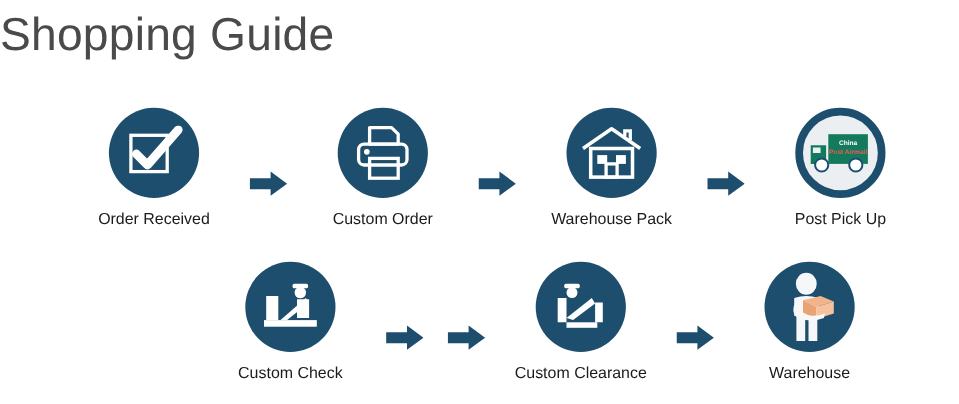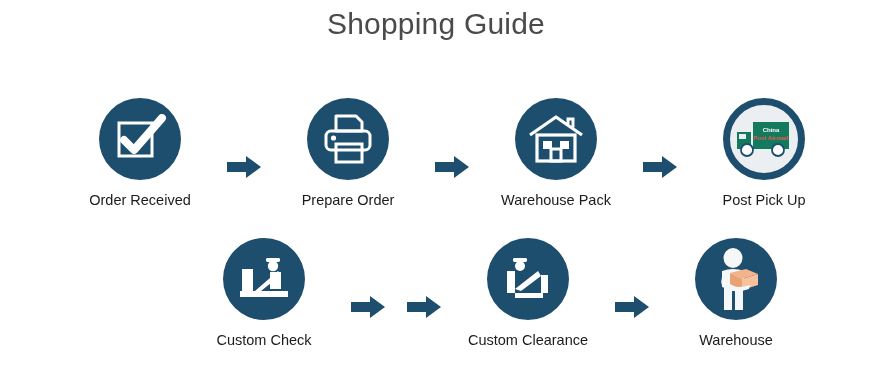--- a/index.html
+++ b/index.html
@@ -19,22 +19,22 @@
     background: #ffffff;
     overflow: hidden;
   }
 
   
   .title {
     position: absolute;
     top: 6px;
     left: 0;
     width: 872px;
-    text-align: center;
-    font-size: 30px;
+    text-align: left;
+    font-size: 42px;
     font-weight: 400;
     color: #4a4a4a;
     letter-spacing: 0.2px;
     line-height: 1.2;
     font-family: "Liberation Sans", sans-serif;
   }
 
   
   .row {
     position: absolute;
@@ -119,21 +119,21 @@
 
     <div class="step">
       <div class="badge">
         <svg width="52" height="50" viewBox="0 0 52 50" aria-hidden="true">
           <path d="M14 2 H34 L40 8 V17 H14 Z" fill="none" stroke="#ffffff" stroke-width="3" stroke-linejoin="round"></path>
           <rect x="4" y="17" width="44" height="19" rx="5" fill="none" stroke="#ffffff" stroke-width="3"></rect>
           <circle cx="11.5" cy="24" r="2.6" fill="#ffffff"></circle>
           <rect x="14" y="30" width="26" height="18" fill="none" stroke="#ffffff" stroke-width="3"></rect>
         </svg>
       </div>
-      <div class="step-label">Prepare Order</div>
+      <div class="step-label">Custom Order</div>
     </div>
 
     <div class="arrow">
       <svg width="34" height="24" viewBox="0 0 34 24" aria-hidden="true">
         <path d="M0 7 H19 V1 L34 12 L19 23 V17 H0 Z" fill="#1d4e6e"></path>
       </svg>
     </div>
 
     <div class="step">
       <div class="badge">

